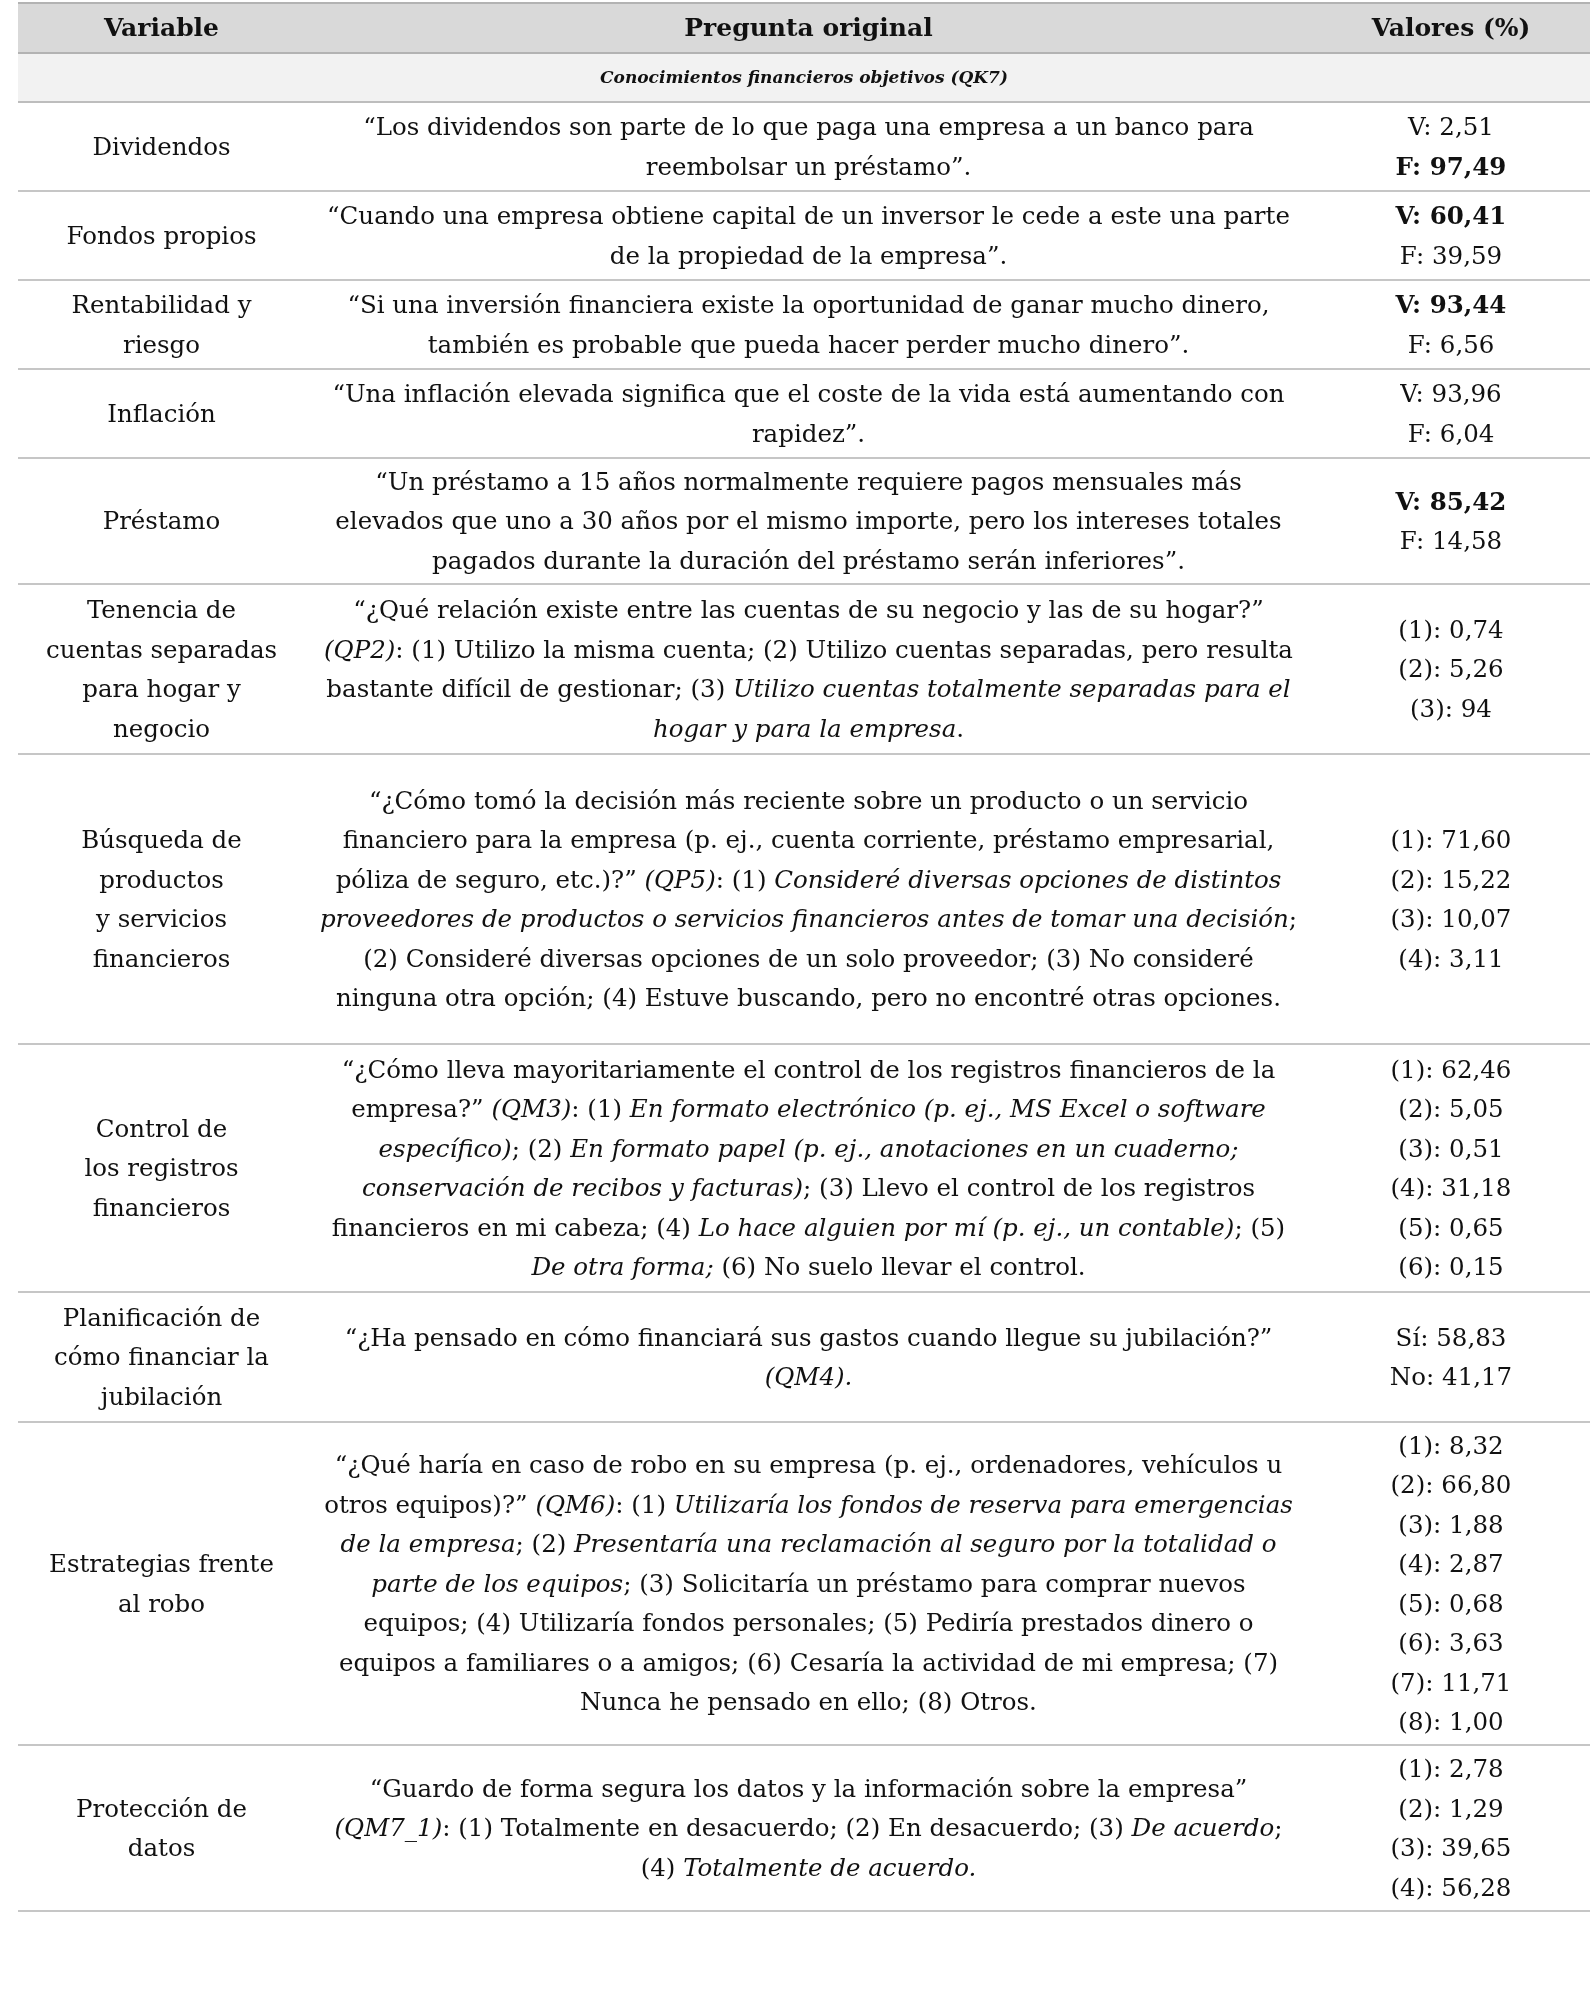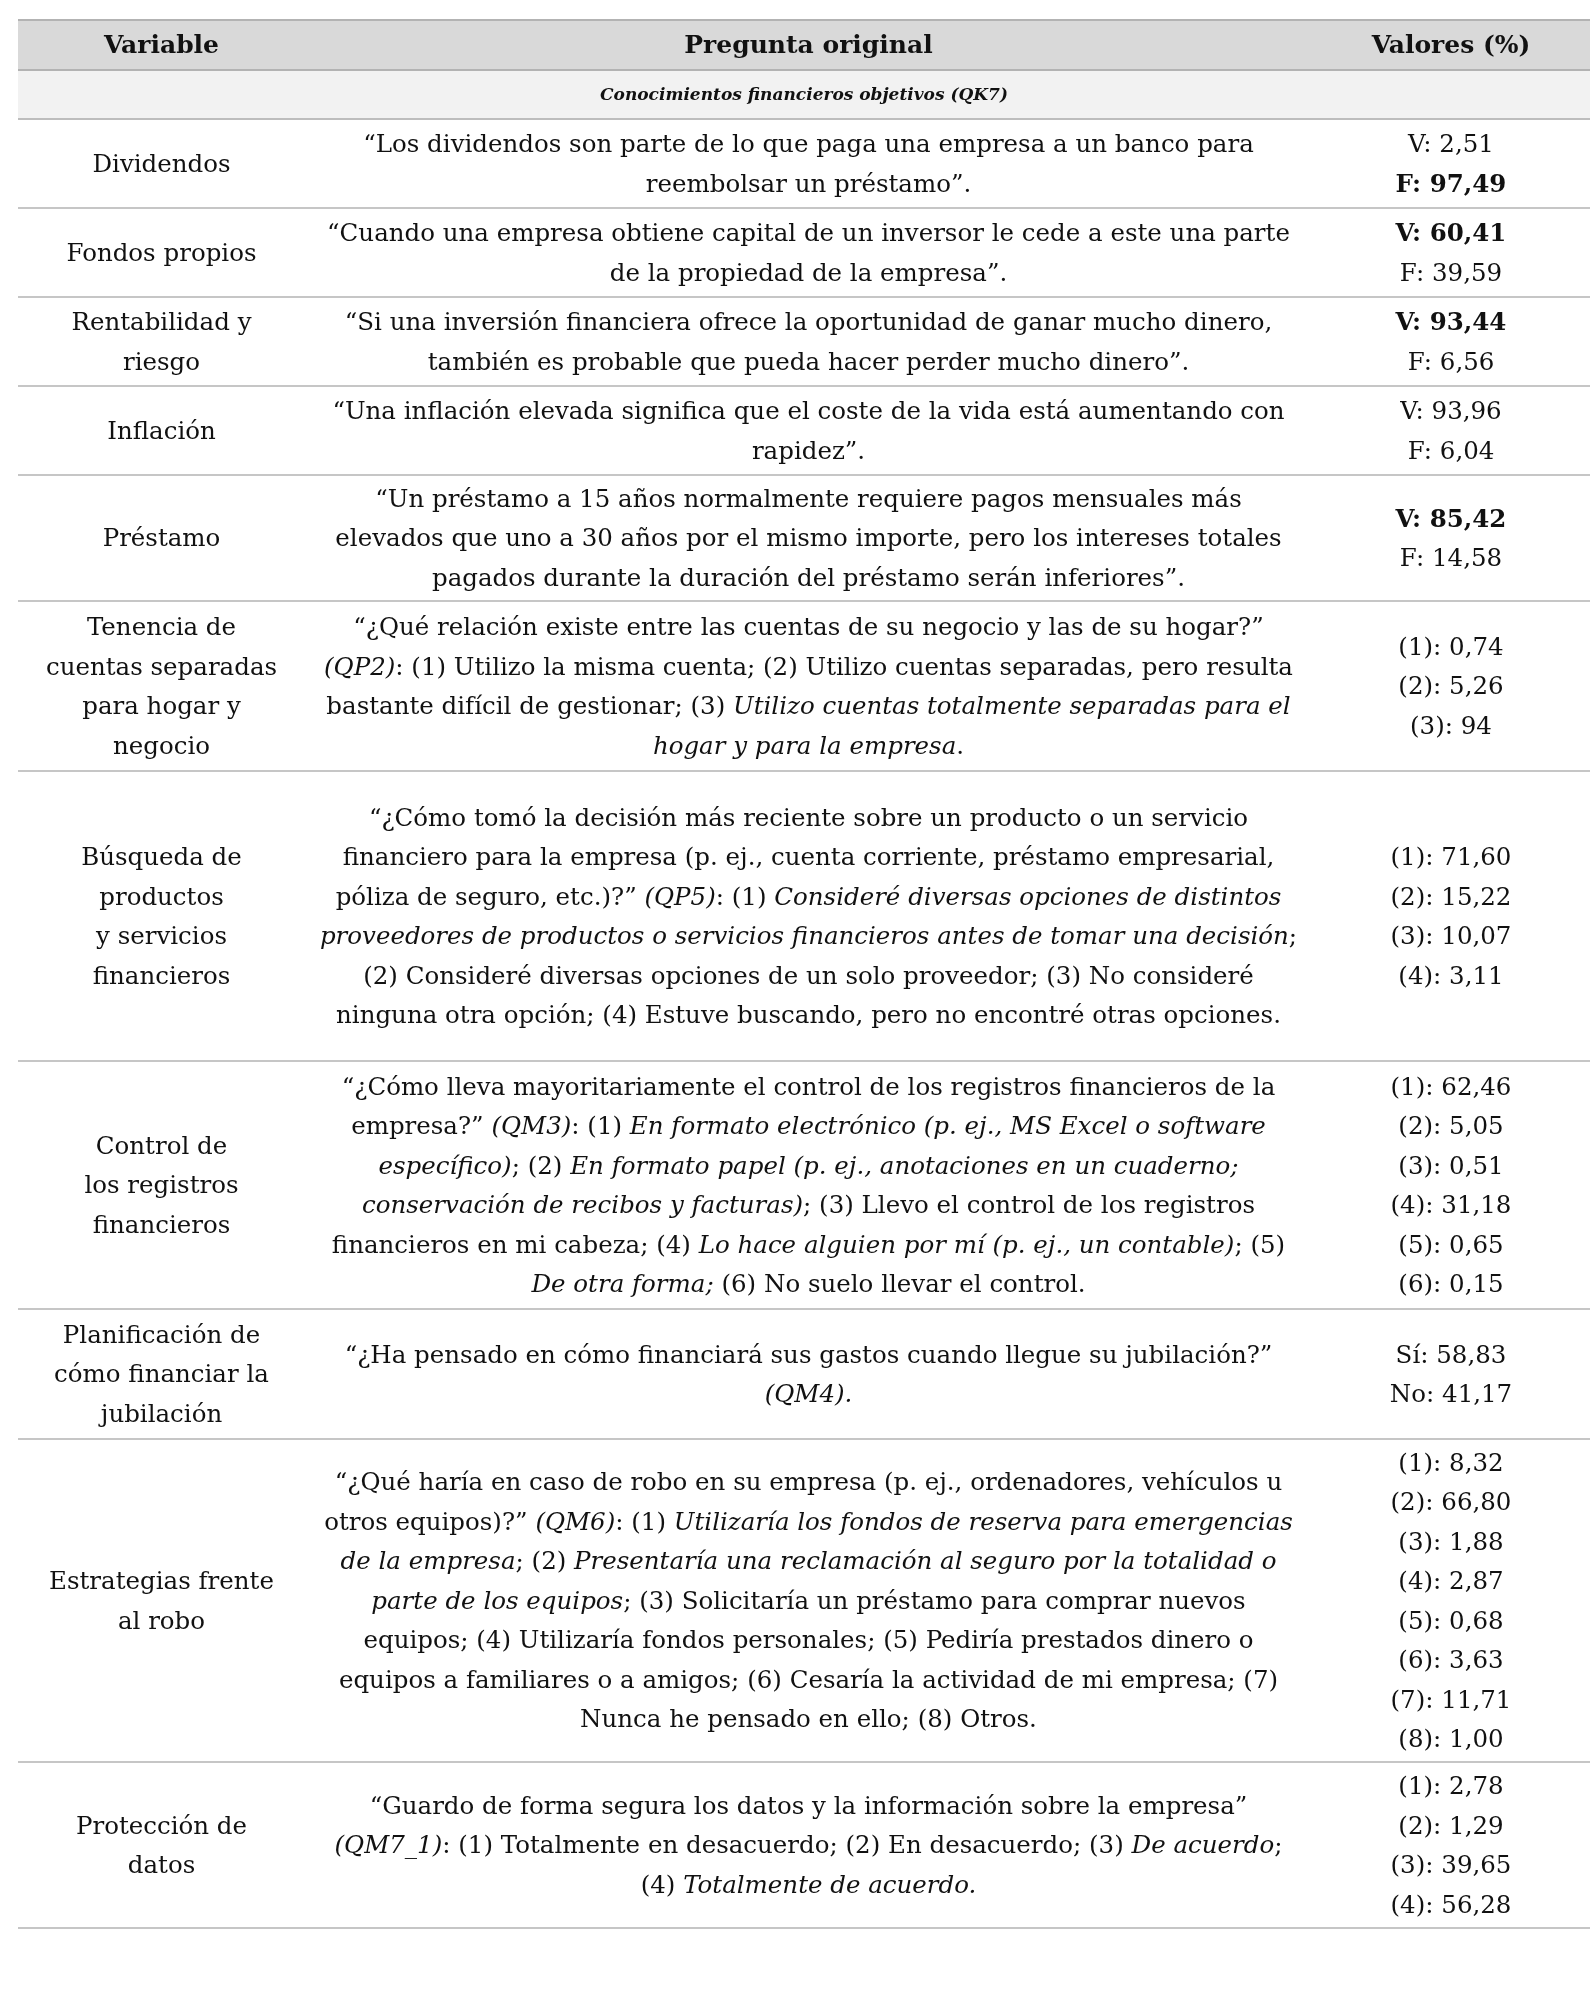--- a/index.html
+++ b/index.html
@@ -1,18 +1,18 @@
 <!DOCTYPE html>
 <html><head>
 <meta charset="utf-8">
 <style>
   html, body { margin: 0; padding: 0; background: #ffffff; }
   body { width: 1590px; height: 2004px; position: relative; overflow: hidden;
          font-family: "DejaVu Serif", "Liberation Serif", serif; color: #111; }
-  table.main { position: absolute; left: 18px; top: 19px; width: 1572px;
+  table.main { position: absolute; left: 18px; top: 2px; width: 1572px;
                border-collapse: collapse; table-layout: fixed; }
   col.c1 { width: 287px; } col.c2 { width: 1007px; } col.c3 { width: 278px; }
   td, th { text-align: center; vertical-align: middle; padding: 0 8px;
            font-size: 24.5px; line-height: 39.5px; font-weight: normal; }
   tr.head th { background: #d9d9d9; font-weight: bold; height: 48px;
                border-top: 2px solid #b3b3b3; border-bottom: 2px solid #b3b3b3; font-size: 25px; }
   tr.section td { background: #f2f2f2; font-style: italic; font-weight: bold; height: 47px;
                   border-bottom: 2px solid #bdbdbd; font-size: 17px; }
   tr.row td { border-bottom: 2px solid #c6c6c6; }
   tr.row td.q { padding: 0 14px; }
@@ -60,21 +60,21 @@
         <td class="vals">
           <span class="vline b">V: 60,41</span>
           <span class="vline">F: 39,59</span>
         </td>
       </tr>
       <tr class="row" style="height: 89px;">
         <td class="var">
           <span class="vars">Rentabilidad y</span>
           <span class="vars">riesgo</span>
         </td>
-        <td class="q"><span>“Si una inversión financiera ofrece la oportunidad de ganar mucho dinero, también es probable que pueda hacer perder mucho dinero”.</span></td>
+        <td class="q"><span>“Si una inversión financiera existe la oportunidad de ganar mucho dinero, también es probable que pueda hacer perder mucho dinero”.</span></td>
         <td class="vals">
           <span class="vline b">V: 93,44</span>
           <span class="vline">F: 6,56</span>
         </td>
       </tr>
       <tr class="row" style="height: 89px; margin-top: 18px;">
         <td class="var">
           <span class="vars">Inflación</span>
         </td>
         <td class="q"><span>“Una inflación elevada significa que el coste de la vida está aumentando con rapidez”.</span></td>

